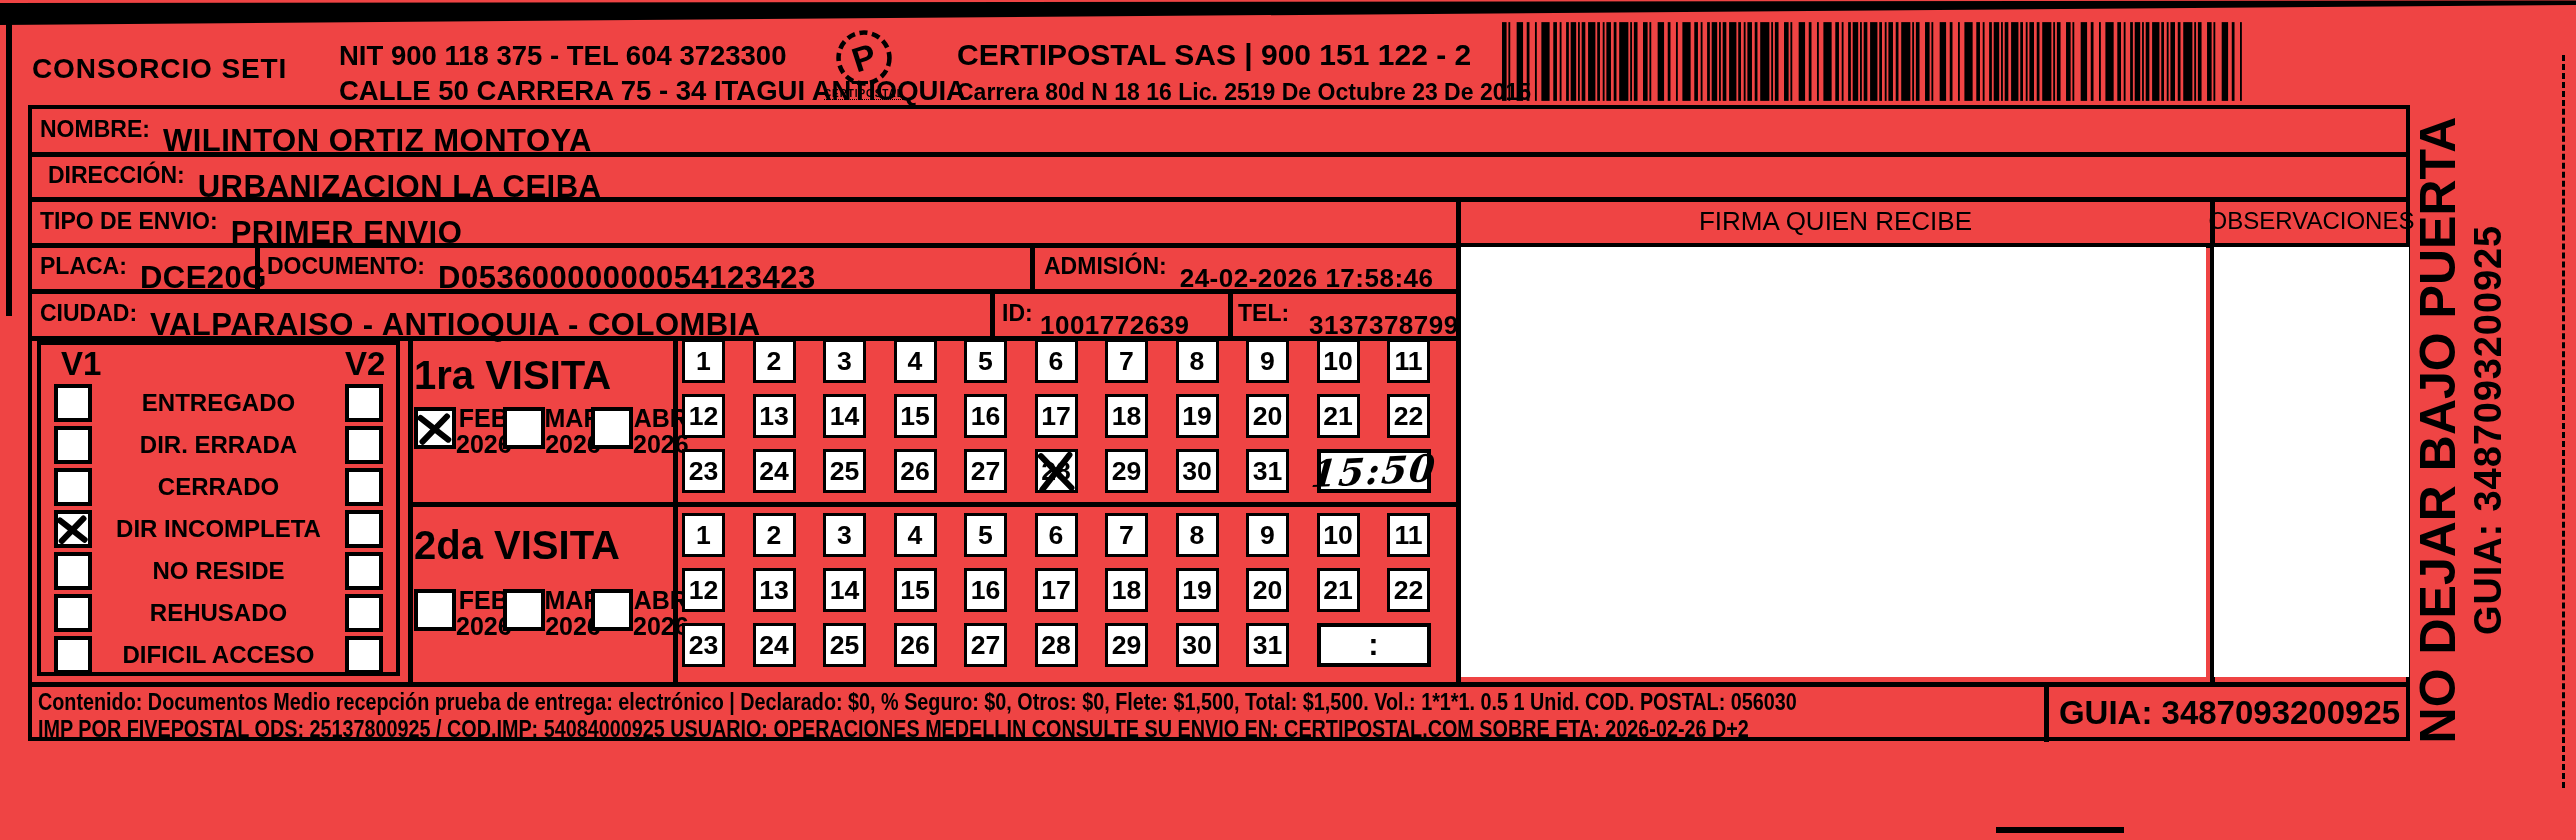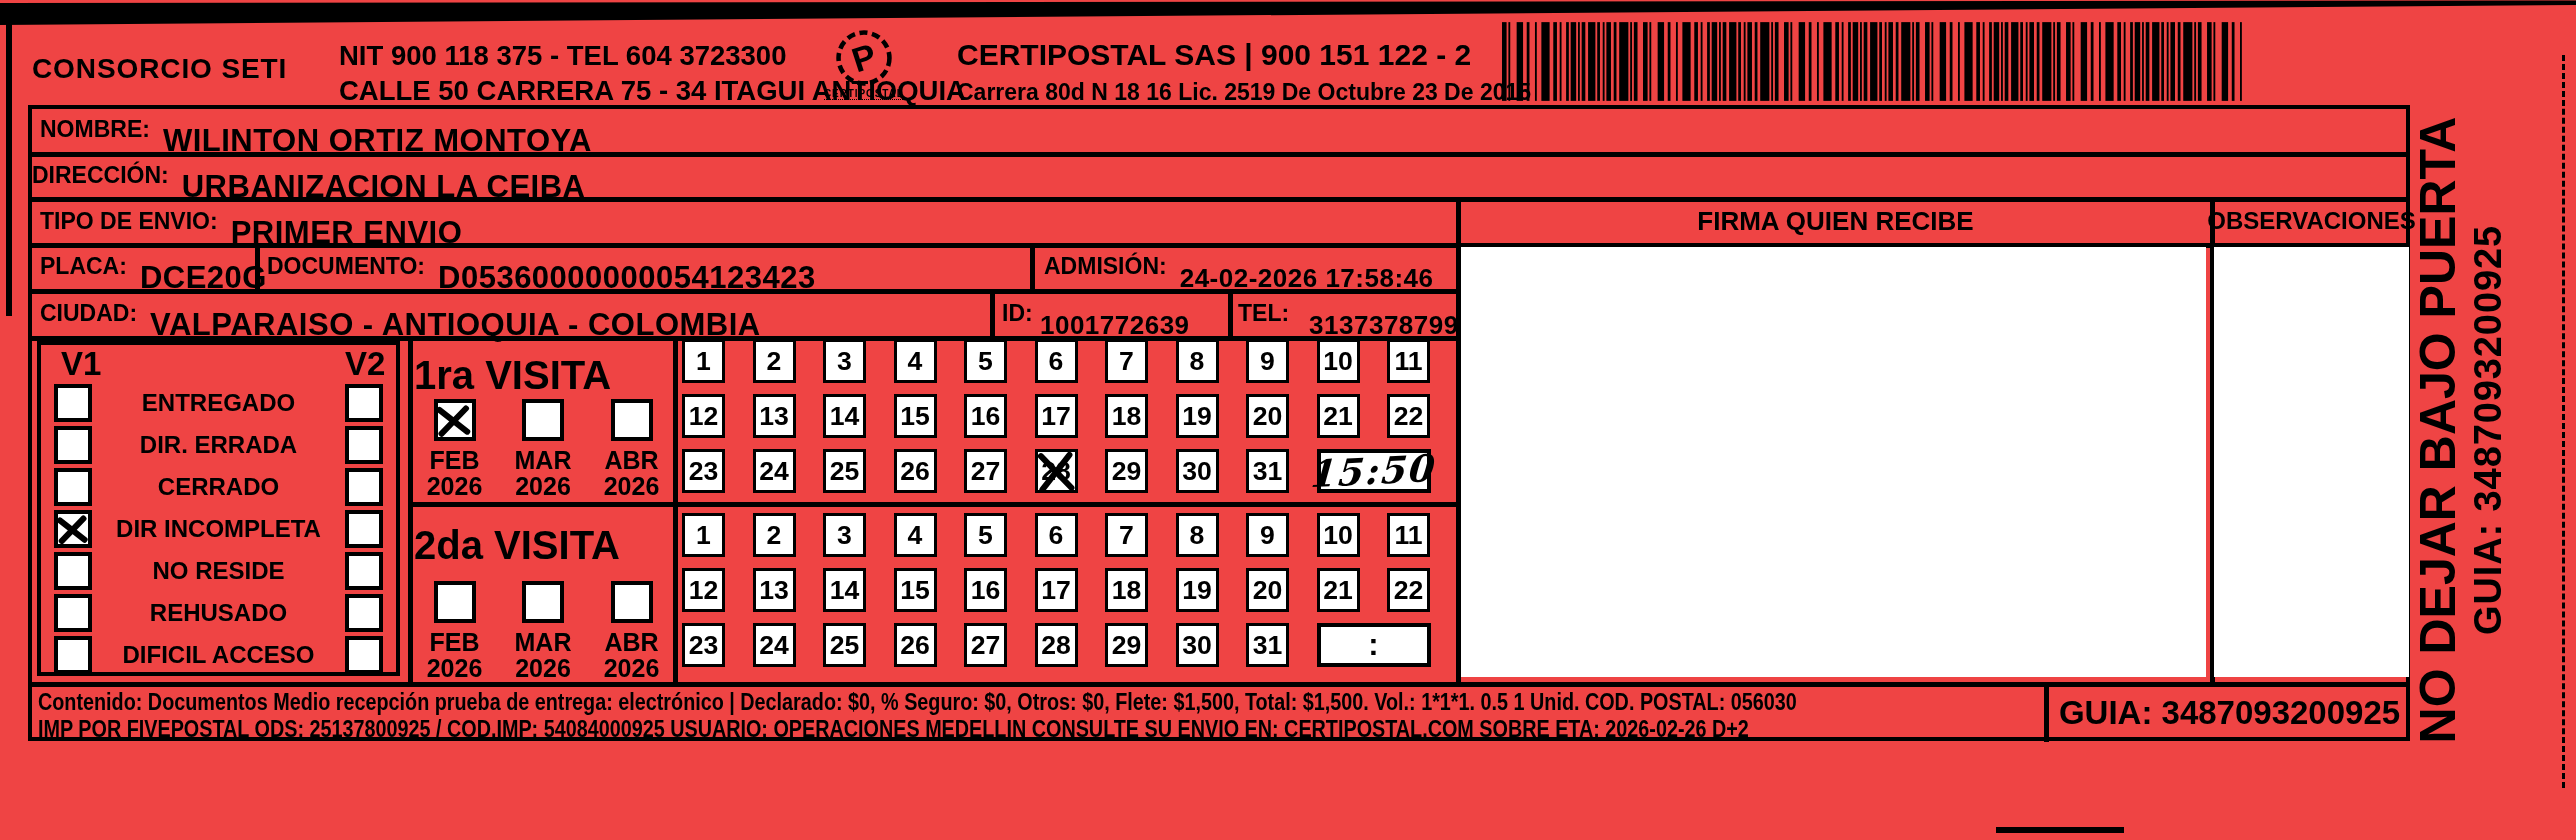--- a/index.html
+++ b/index.html
@@ -27,41 +27,41 @@
 
   
   .form-frame{position:absolute;left:27.5px;top:105px;width:2382px;height:636px;border:4.6px solid #000;box-sizing:border-box;}
   .hl,.vl{position:absolute;background:#000;}
 
   
   .cell{position:absolute;display:flex;align-items:center;gap:13px;white-space:nowrap;overflow:visible;}
   .lbl{font-weight:bold;font-size:23px;}
   .val{font-weight:bold;font-size:31px;letter-spacing:0.5px;margin-top:24px;}
   .val.sm{font-size:26px;}
-  .hdr-cell{position:absolute;display:flex;align-items:center;justify-content:center;font-weight:bold;font-size:26px;}
+  .hdr-cell{position:absolute;display:flex;align-items:center;justify-content:center;font-weight:normal;font-size:26px;}
 
   
   .status-box{position:absolute;left:37px;top:341px;width:363px;height:335px;border:4.6px solid #000;box-sizing:border-box;}
   .vhead{position:absolute;top:0;font-size:33px;font-weight:bold;}
   .v1h{left:20px;} .v2h{left:304px;}
   .status-rows{position:absolute;left:0;top:37px;width:100%;}
   .status-row{display:flex;align-items:center;height:42px;padding:0 13px;box-sizing:border-box;}
   .status-row .slabel{flex:1;text-align:center;font-weight:bold;font-size:24px;}
 
   
   .cb{width:38px;height:38px;border:4.6px solid #000;box-sizing:border-box;position:relative;background:#fff;flex:0 0 auto;}
   .cb.checked::before,.cb.checked::after{content:"";position:absolute;left:-12%;top:44%;width:122%;height:5.5px;
        background:#000;border-radius:2.7px;}
   .cb.checked::before{transform:rotate(38deg);}
   .cb.checked::after{transform:rotate(-46deg);}
 
   
   .visit-title{position:absolute;left:414px;font-size:40px;font-weight:bold;white-space:nowrap;margin-top:12px;}
   .months{position:absolute;left:414px;width:258px;display:flex;justify-content:space-between;}
-  .month{width:81px;display:flex;flex-direction:column;align-items:center;}
+  .month{width:81px;display:flex;align-items:center;}
   .month .cb{width:42px;height:42px;}
   .mtxt{font-weight:bold;font-size:25px;line-height:26.6px;margin-top:5.5px;text-align:center;}
 
   
   .daygrid{position:absolute;left:682px;width:774px;display:flex;flex-wrap:wrap;column-gap:27.5px;row-gap:11px;}
   .day{width:43px;height:44px;border:3.7px solid #000;box-sizing:border-box;display:flex;align-items:center;justify-content:center;
        font-weight:bold;font-size:26.6px;position:relative;background:#fff;}
   .day.crossed::before,.day.crossed::after{content:"";position:absolute;left:-18%;top:46%;width:136%;height:6.4px;
        background:#000;border-radius:3.7px;}
   .day.crossed::before{transform:rotate(46deg);}
@@ -230,21 +230,21 @@
   <div class="vl" style="left:408px;top:336px;width:4.6px;height:346px;"></div>
   <div class="vl" style="left:673px;top:336px;width:4.6px;height:346px;"></div>
   <div class="vl" style="left:1456px;top:197px;width:4.6px;height:485px;"></div>
   <div class="vl" style="left:2210px;top:197px;width:4.6px;height:485px;"></div>
   <div class="vl" style="left:2044px;top:682px;width:4.6px;height:60px;"></div>
 
   <div class="cell" style="left:40px;top:109px;height:40px;">
     <span class="lbl">NOMBRE:</span>
     <span class="val">WILINTON ORTIZ MONTOYA</span>
   </div>
-  <div class="cell" style="left:32px;top:155px;height:40px;justify-content:flex-end;">
+  <div class="cell" style="left:48px;top:155px;height:40px;justify-content:flex-end;">
     <span class="lbl">DIRECCIÓN:</span>
     <span class="val">URBANIZACION LA CEIBA</span>
   </div>
   <div class="cell" style="left:40px;top:201px;height:40px;">
     <span class="lbl">TIPO DE ENVIO:</span>
     <span class="val">PRIMER ENVIO</span>
   </div>
   <div class="hdr-cell" style="left:1461px;top:201px;width:749px;height:40px;">FIRMA QUIEN RECIBE</div>
   <div class="hdr-cell" style="left:2214px;top:201px;width:195px;height:40px;font-size:24px;">OBSERVACIONES</div>
 

